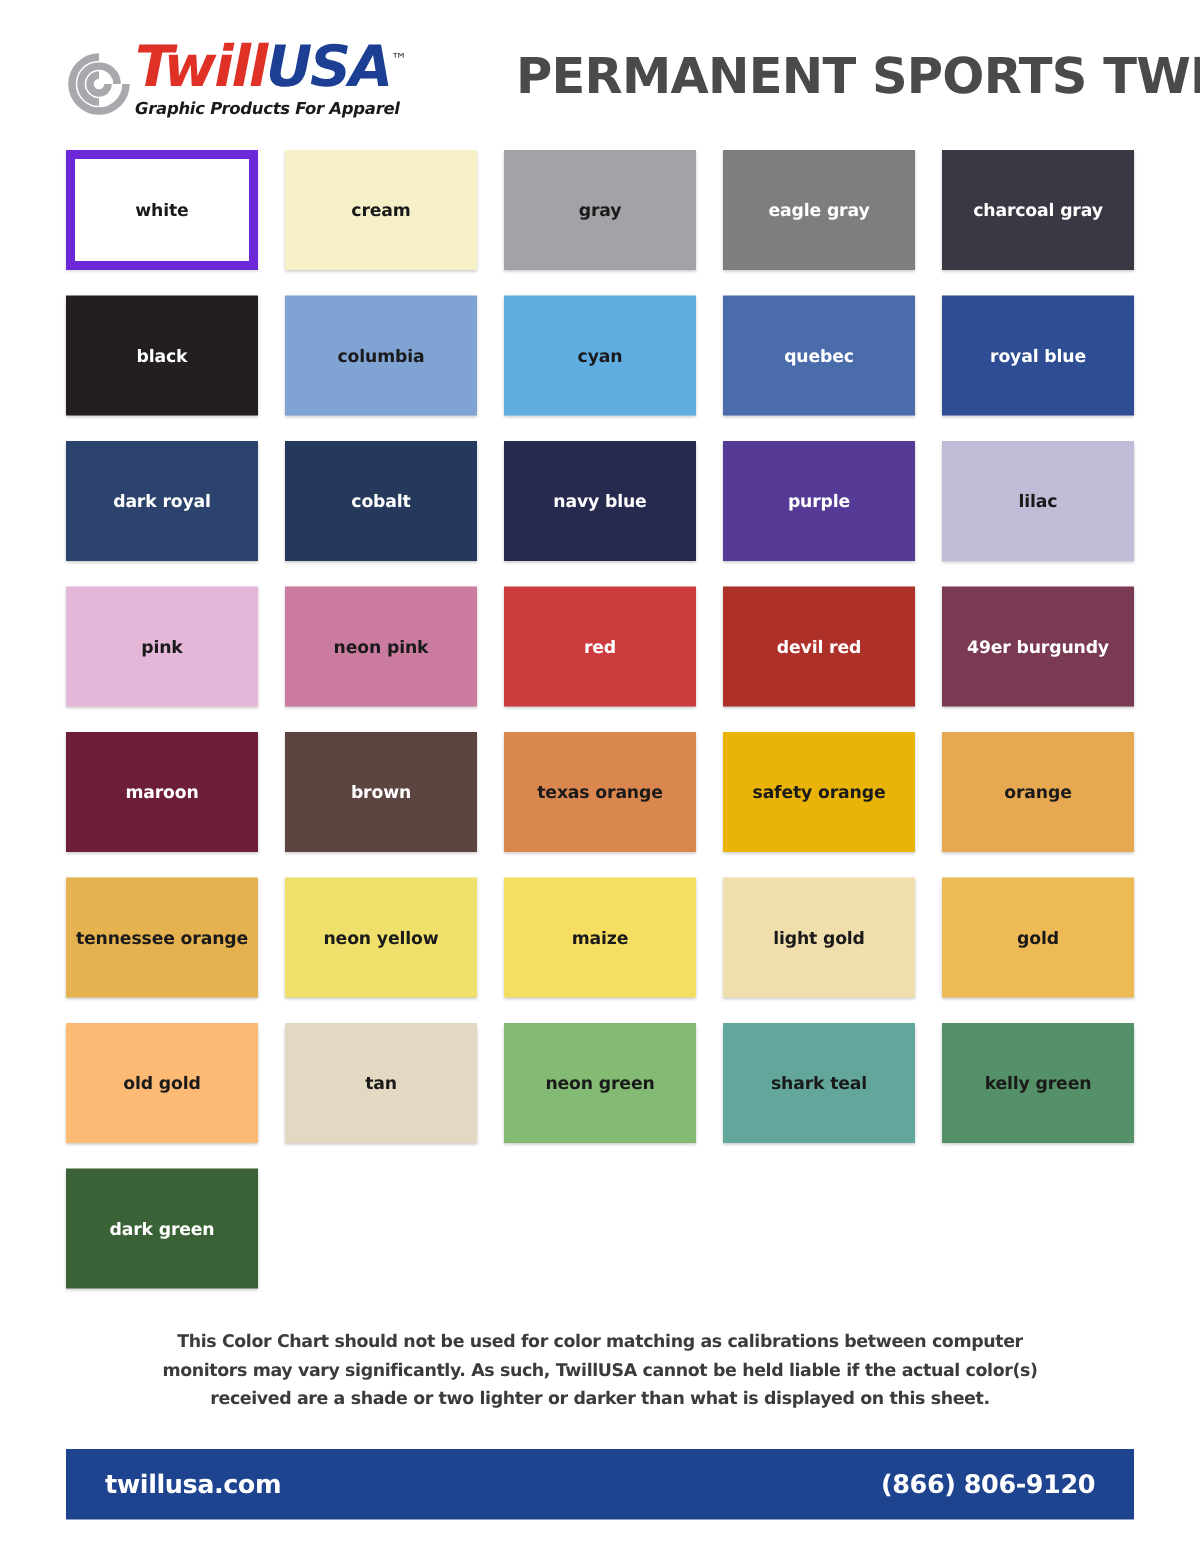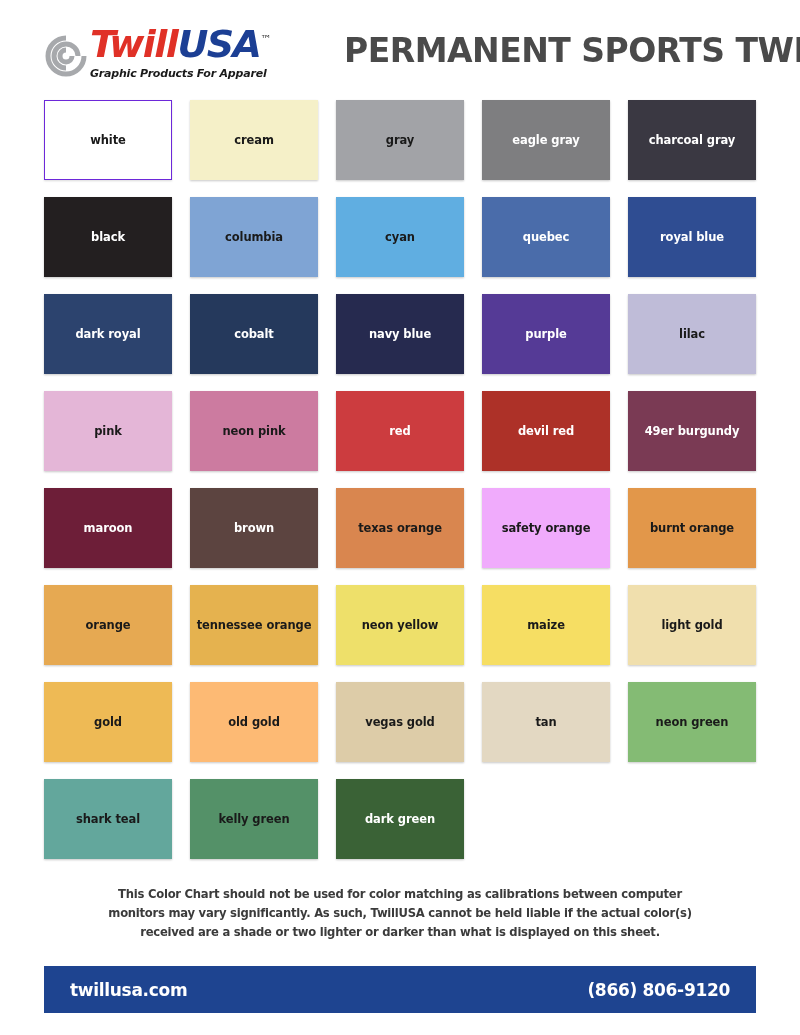--- a/index.html
+++ b/index.html
@@ -110,21 +110,21 @@
   }
   .swatch {
     height: 80px;
     display: flex;
     align-items: center;
     justify-content: center;
     box-shadow: 0 1px 2px rgba(0,0,0,0.22);
     box-sizing: border-box;
   }
   .swatch.bordered {
-    border: 1px solid #6d28d9;
+    border: 6px solid #6d28d9;
     box-shadow: 0 1px 2px rgba(0,0,0,0.15);
   }
   .swatch-label {
     font-family: "DejaVu Sans", sans-serif;
     font-weight: bold;
     font-size: 11.5px;
     letter-spacing: -0.1px;
     text-align: center;
     line-height: 1.1;
     padding: 0 4px;
@@ -257,25 +257,22 @@
       </div>
       <div class="swatch" style="background: rgb(109, 30, 56);">
         <div class="swatch-label" style="color: rgb(255, 255, 255);">maroon</div>
       </div>
       <div class="swatch" style="background: rgb(92, 68, 64);">
         <div class="swatch-label" style="color: rgb(255, 255, 255);">brown</div>
       </div>
       <div class="swatch" style="background: rgb(217, 134, 79);">
         <div class="swatch-label" style="color: rgb(26, 26, 26);">texas orange</div>
       </div>
-      <div class="swatch" style="background: #f0abfc;">
+      <div class="swatch" style="background: #eab308;">
         <div class="swatch-label" style="color: rgb(26, 26, 26);">safety orange</div>
-      </div>
-      <div class="swatch" style="background: rgb(226, 151, 74);">
-        <div class="swatch-label" style="color: rgb(26, 26, 26);">burnt orange</div>
       </div>
       <div class="swatch" style="background: rgb(230, 169, 82);">
         <div class="swatch-label" style="color: rgb(26, 26, 26);">orange</div>
       </div>
       <div class="swatch" style="background: rgb(229, 178, 79);">
         <div class="swatch-label" style="color: rgb(26, 26, 26);">tennessee orange</div>
       </div>
       <div class="swatch" style="background: rgb(238, 224, 106);">
         <div class="swatch-label" style="color: rgb(26, 26, 26);">neon yellow</div>
       </div>
@@ -283,23 +280,20 @@
         <div class="swatch-label" style="color: rgb(26, 26, 26);">maize</div>
       </div>
       <div class="swatch" style="background: rgb(240, 223, 173);">
         <div class="swatch-label" style="color: rgb(26, 26, 26);">light gold</div>
       </div>
       <div class="swatch" style="background: rgb(238, 186, 85);">
         <div class="swatch-label" style="color: rgb(26, 26, 26);">gold</div>
       </div>
       <div class="swatch" style="background: #fdba74;">
         <div class="swatch-label" style="color: rgb(26, 26, 26);">old gold</div>
-      </div>
-      <div class="swatch" style="background: rgb(221, 204, 168);">
-        <div class="swatch-label" style="color: rgb(26, 26, 26);">vegas gold</div>
       </div>
       <div class="swatch" style="background: rgb(227, 216, 194);">
         <div class="swatch-label" style="color: rgb(26, 26, 26);">tan</div>
       </div>
       <div class="swatch" style="background: rgb(132, 187, 116);">
         <div class="swatch-label" style="color: rgb(26, 26, 26);">neon green</div>
       </div>
       <div class="swatch" style="background: rgb(99, 167, 156);">
         <div class="swatch-label" style="color: rgb(26, 26, 26);">shark teal</div>
       </div>

